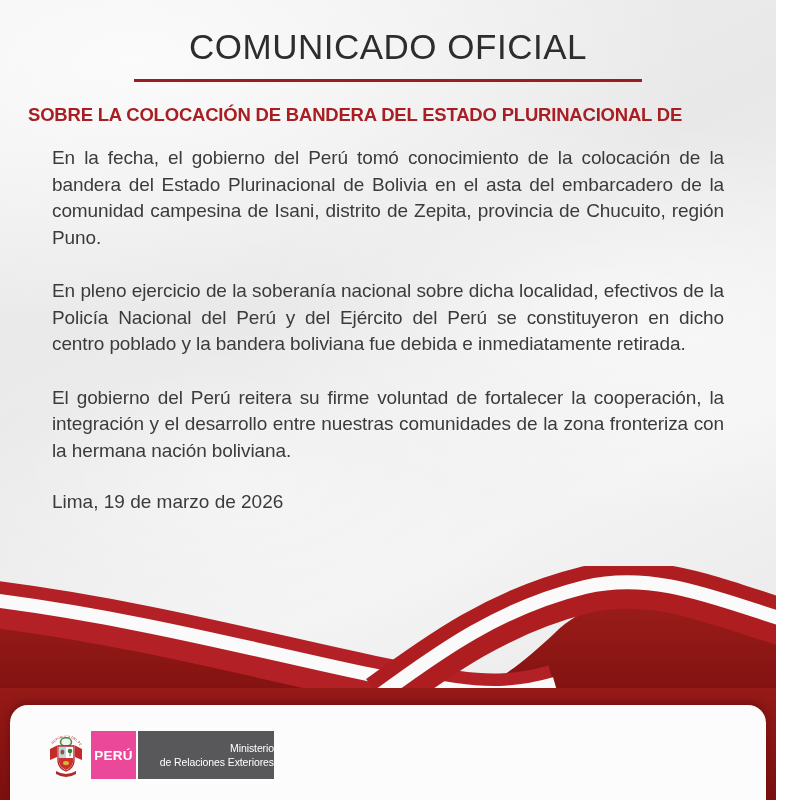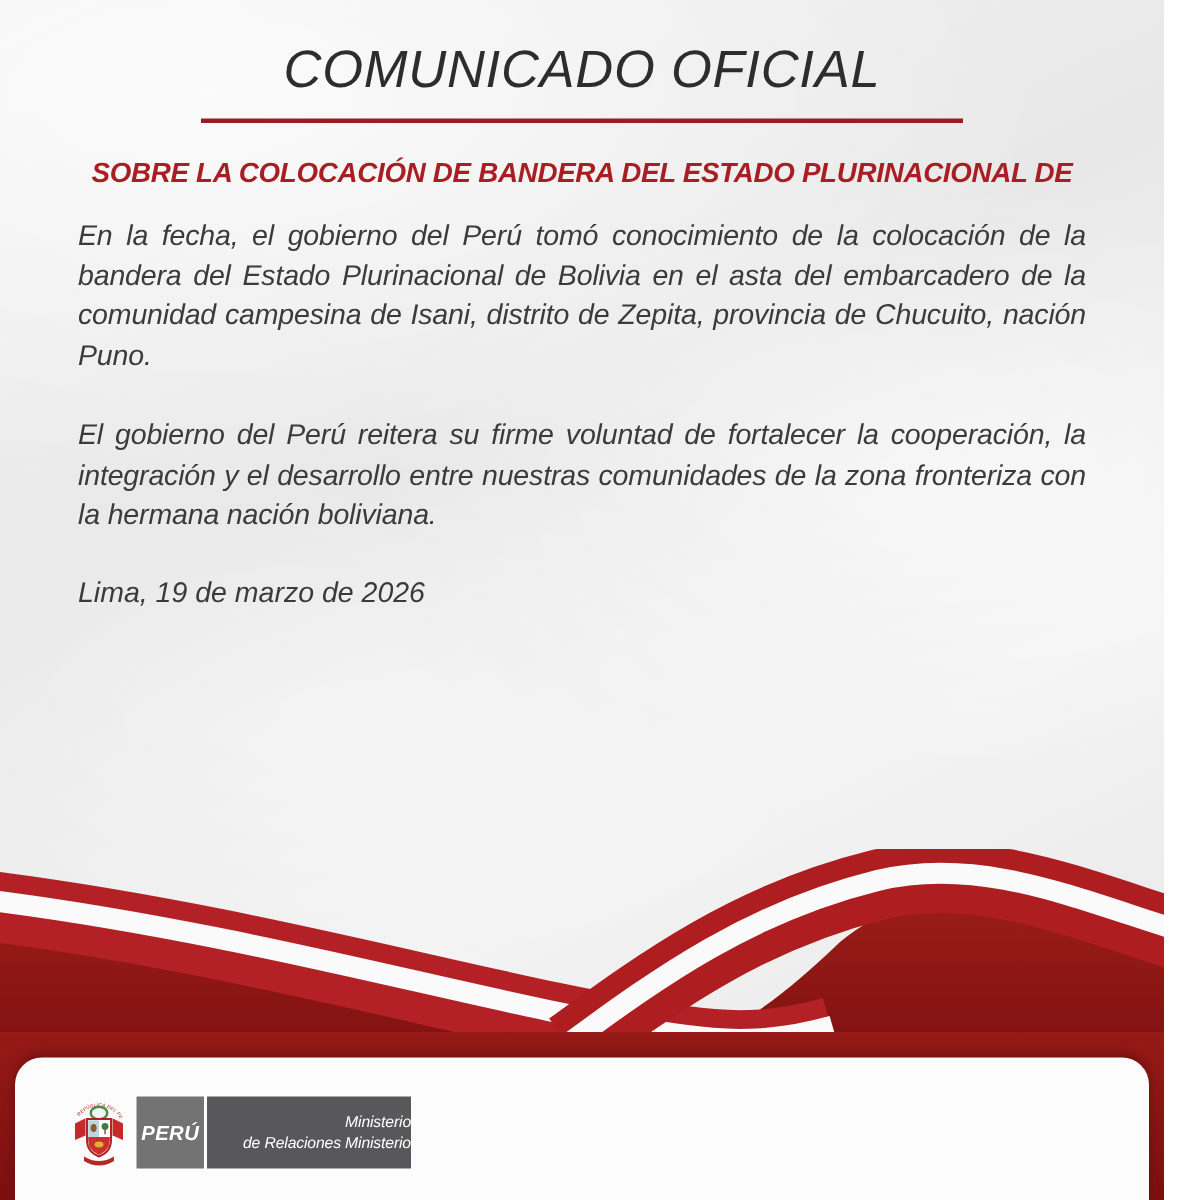--- a/index.html
+++ b/index.html
@@ -5,36 +5,35 @@
   html,body { margin:0; padding:0; }
   body { width:800px; height:800px; overflow:hidden; font-family:"Liberation Sans", sans-serif; }
 
   .page {
     position:relative; width:776px; height:800px; overflow:hidden;
     background:
       radial-gradient(120% 55% at 18% 8%, rgba(255,255,255,0.75), rgba(255,255,255,0) 60%),
       radial-gradient(90% 45% at 82% 40%, rgba(255,255,255,0.55), rgba(255,255,255,0) 55%),
       radial-gradient(80% 40% at 30% 60%, rgba(255,255,255,0.4), rgba(255,255,255,0) 55%),
       linear-gradient(155deg, #f1f1f1 0%, #e8e8e8 38%, #f3f3f3 66%, #e5e5e5 100%);
-    font-style: italic;
   }
 
   .content { position:absolute; inset:0; z-index:2; }
 
   .title {
     margin:27px 0 0; text-align:center;
     font-size:35px; line-height:1.15; font-weight:400;
     color:#2d2d2d; letter-spacing:0.5px;
   }
   .title-rule {
     width:508px; height:3px; margin:12px auto 0;
     background:#9e1b1f; border:none;
   }
   .subtitle {
-    margin:19px auto 0; width:720px; text-align:center;
+    margin:19px auto 0; width:720px; text-align:left;
     color:#a91e23; font-weight:bold; font-size:18.5px; line-height:27px;
     letter-spacing:-0.2px;
   }
   .subtitle span { display:block; }
 
   .body-text { margin:17px 52px 0; }
   .body-text p {
     margin:0 0 27px; text-align:justify;
     font-size:19px; line-height:26.5px; color:#3b3b3b; letter-spacing:-0.1px;
   }
@@ -51,21 +50,21 @@
   }
   .footer-panel {
     position:absolute; left:10px; right:10px; top:705px; bottom:0; z-index:4;
     background:#fcfcfc; border-radius:18px 18px 0 0;
     box-shadow:0 -3px 8px rgba(60,0,0,0.35);
   }
 
   .logo-row { position:absolute; left:36px; top:26px; height:48px; display:flex; align-items:stretch; }
   .coat { width:40px; height:50px; margin-right:5px; margin-top:-1px; }
   .peru-box {
-    width:45px; margin-right:2px; background:#737373; color:#ffffff;
+    width:45px; margin-right:2px; background:#ec4899; color:#ffffff;
     display:flex; align-items:center; justify-content:center;
     font-weight:bold; font-size:13.5px; letter-spacing:0.3px;
   }
   .ministry-box {
     width:136px; background:#58585a; color:#ffffff;
     display:flex; flex-direction:column; justify-content:center;
     padding-left:9px; box-sizing:border-box;
     font-size:10.5px; line-height:1.35; letter-spacing:-0.1px;text-align:right;
   }
 </style>
@@ -76,21 +75,22 @@
 
   <div class="content">
     <h1 class="title">COMUNICADO OFICIAL</h1>
     <div class="title-rule"></div>
 
     <div class="subtitle">
       <span>SOBRE LA COLOCACIÓN DE BANDERA DEL ESTADO PLURINACIONAL DE</span>
     </div>
 
     <div class="body-text">
-      <p>En la fecha, el gobierno del Perú tomó conocimiento de la colocación de la bandera del Estado Plurinacional de Bolivia en el asta del embarcadero de la comunidad campesina de Isani, distrito de Zepita, provincia de Chucuito, nación Puno.</p>
+      <p>En la fecha, el gobierno del Perú tomó conocimiento de la colocación de la bandera del Estado Plurinacional de Bolivia en el asta del embarcadero de la comunidad campesina de Isani, distrito de Zepita, provincia de Chucuito, región Puno.</p>
+      <p>En pleno ejercicio de la soberanía nacional sobre dicha localidad, efectivos de la Policía Nacional del Perú y del Ejército del Perú se constituyeron en dicho centro poblado y la bandera boliviana fue debida e inmediatamente retirada.</p>
       <p>El gobierno del Perú reitera su firme voluntad de fortalecer la cooperación, la integración y el desarrollo entre nuestras comunidades de la zona fronteriza con la hermana nación boliviana.</p>
     </div>
 
     <div class="dateline">Lima, 19 de marzo de 2026</div>
   </div>
 
   <svg class="wave-svg" viewBox="0 0 800 130" preserveAspectRatio="none" aria-hidden="true">
     <defs>
       <linearGradient id="gradMaroon" x1="0" y1="0" x2="0" y2="1">
         <stop offset="0" stop-color="#9c1d1a"></stop>
@@ -131,19 +131,19 @@
         <ellipse cx="20" cy="33" rx="3" ry="2" fill="#e0b23a"></ellipse>
         <path d="M10,41 Q20,47 30,41 L30,44 Q20,50 10,44 Z" fill="#b02a28"></path>
       </svg>
 
       <div class="peru-box">
         <span>PERÚ</span>
       </div>
 
       <div class="ministry-box">
         <span>Ministerio</span>
-        <span>de Relaciones Ministerio</span>
+        <span>de Relaciones Exteriores</span>
       </div>
 
     </div>
   </div>
 
 </div>
 
 </body></html>

